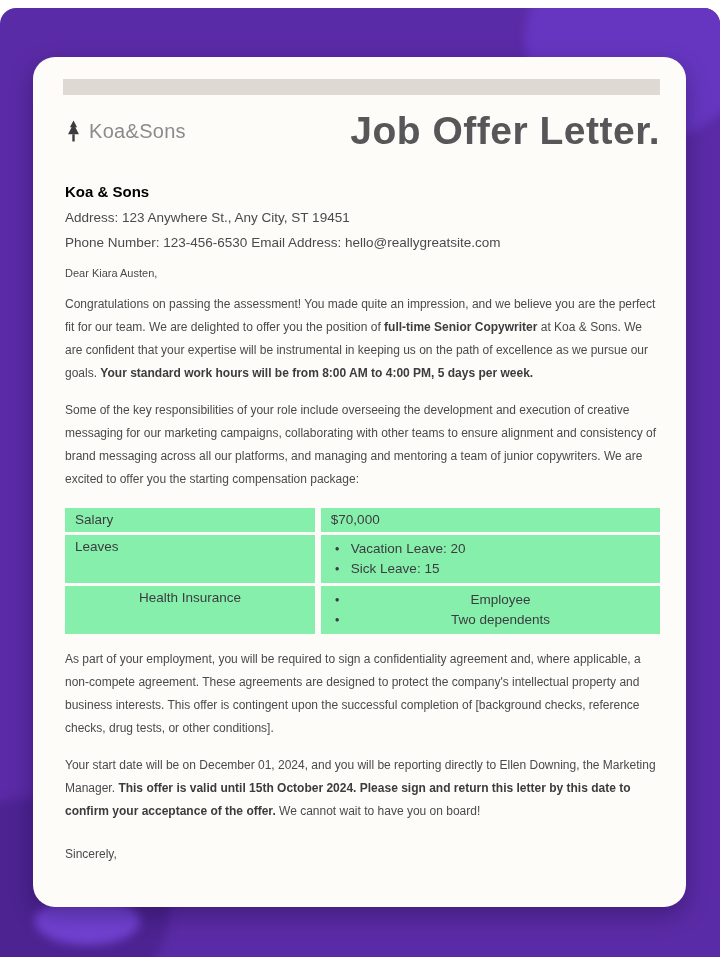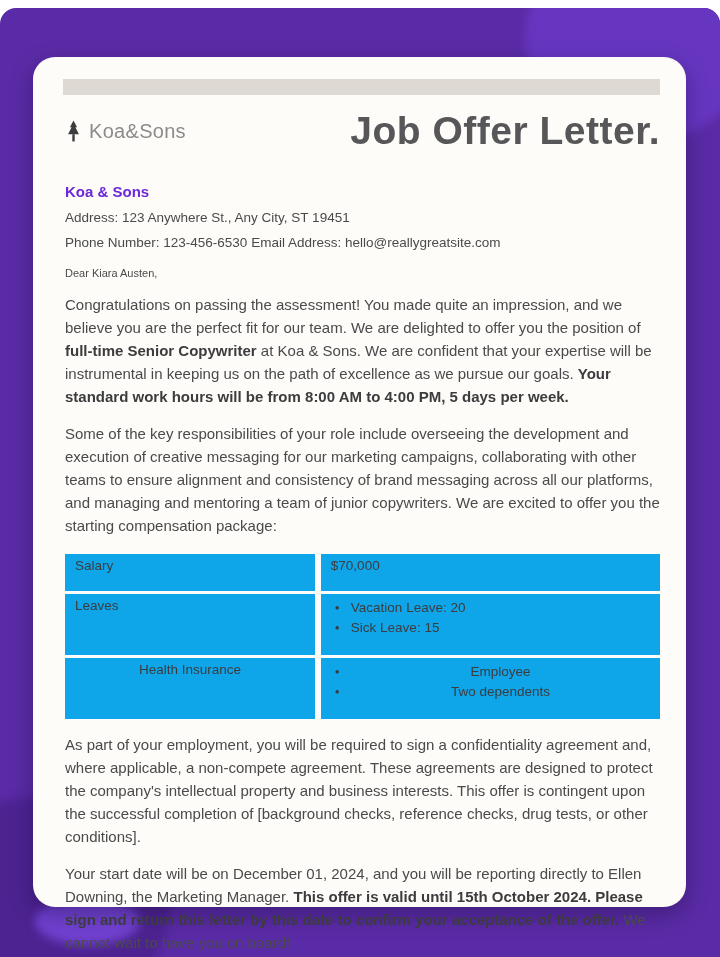--- a/index.html
+++ b/index.html
@@ -75,45 +75,45 @@
   }
   .doc-title {
     font-size: 39px;
     font-weight: bold;
     color: #57575a;
     letter-spacing: 0.5px;
     white-space: nowrap;
   }
 
   .company { margin-top: 25px; }
-  .company-name { font-size: 15px; font-weight: bold; color: #6d28d9; }
+  .company-name { font-size: 15px; font-weight: bold; color: #000000; }
   .company-line { font-size: 13.5px; margin-top: 10px; color: #4a4a4c; }
 
   .salutation { font-size: 11px; margin-top: 17px; color: #4a4a4c; }
 
   .para {
-    font-size: 15px;
+    font-size: 12px;
     line-height: 23px;
     margin-top: 14px;
     color: #4a4a4c;
   }
   .b { font-weight: bold; color: #3c3c3e; }
 
   table.comp-table {
     width: 100%;
     margin-top: 17px;
     border-collapse: separate;
     border-spacing: 0;
     font-size: 13.5px;
     color: #3c3c3e;
   }
   table.comp-table td {
-    background: #0ea5e9;
+    background: #86efac;
     vertical-align: top;
-    padding: 4px 10px 18px 10px;
+    padding: 4px 10px 5px 10px;
     border-bottom: 3px solid #fdfcf8;
     margin-top: 35px;
   }
   table.comp-table td.label-cell {
     width: 43%;
     border-right: 6px solid #fdfcf8;
   }
   table.comp-table tr:last-child td { border-bottom: none; text-align: center; }
   .cell-list { list-style: none; }
   .cell-list li { position: relative; padding-left: 20px; line-height: 19.5px; }

